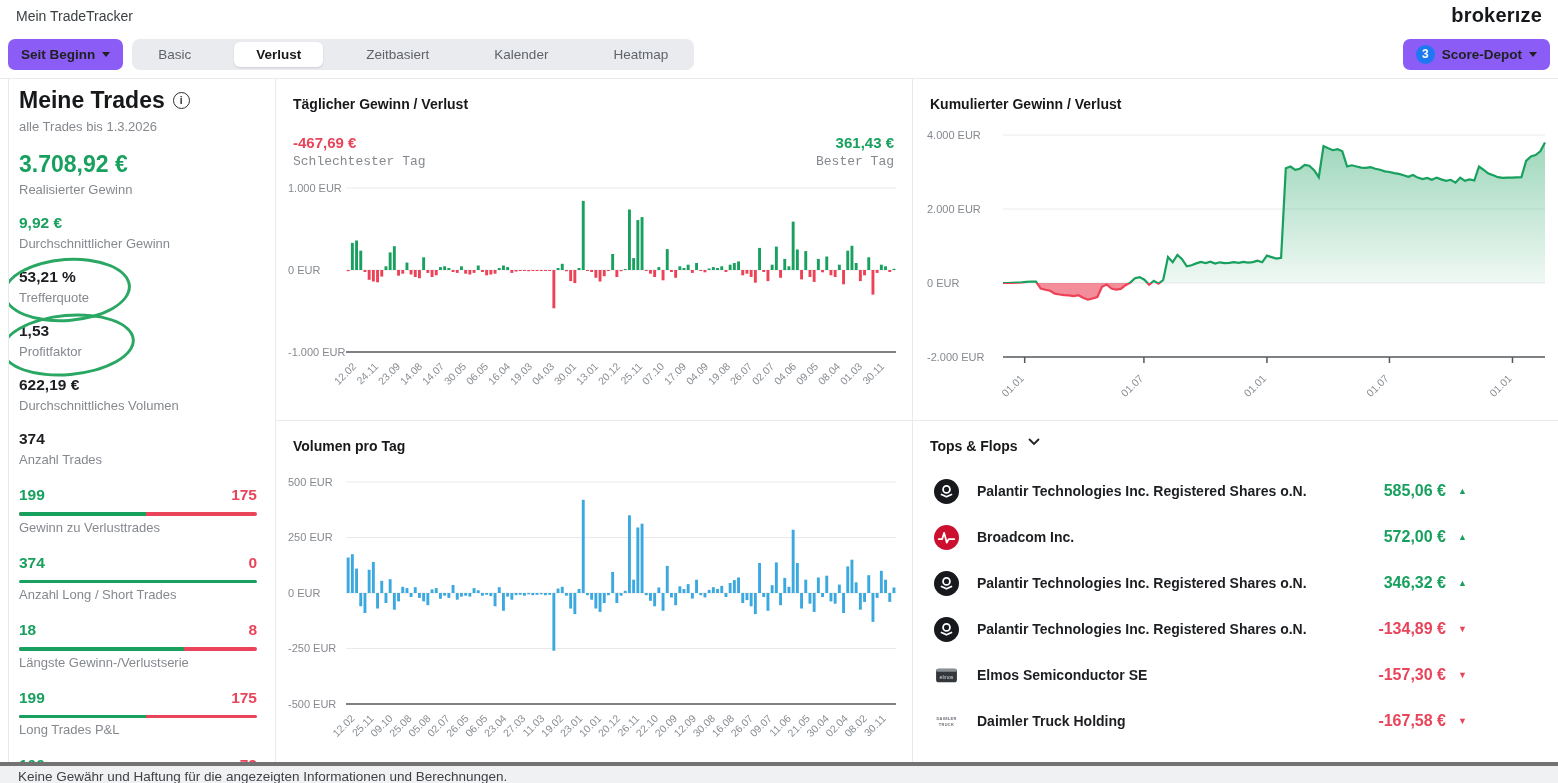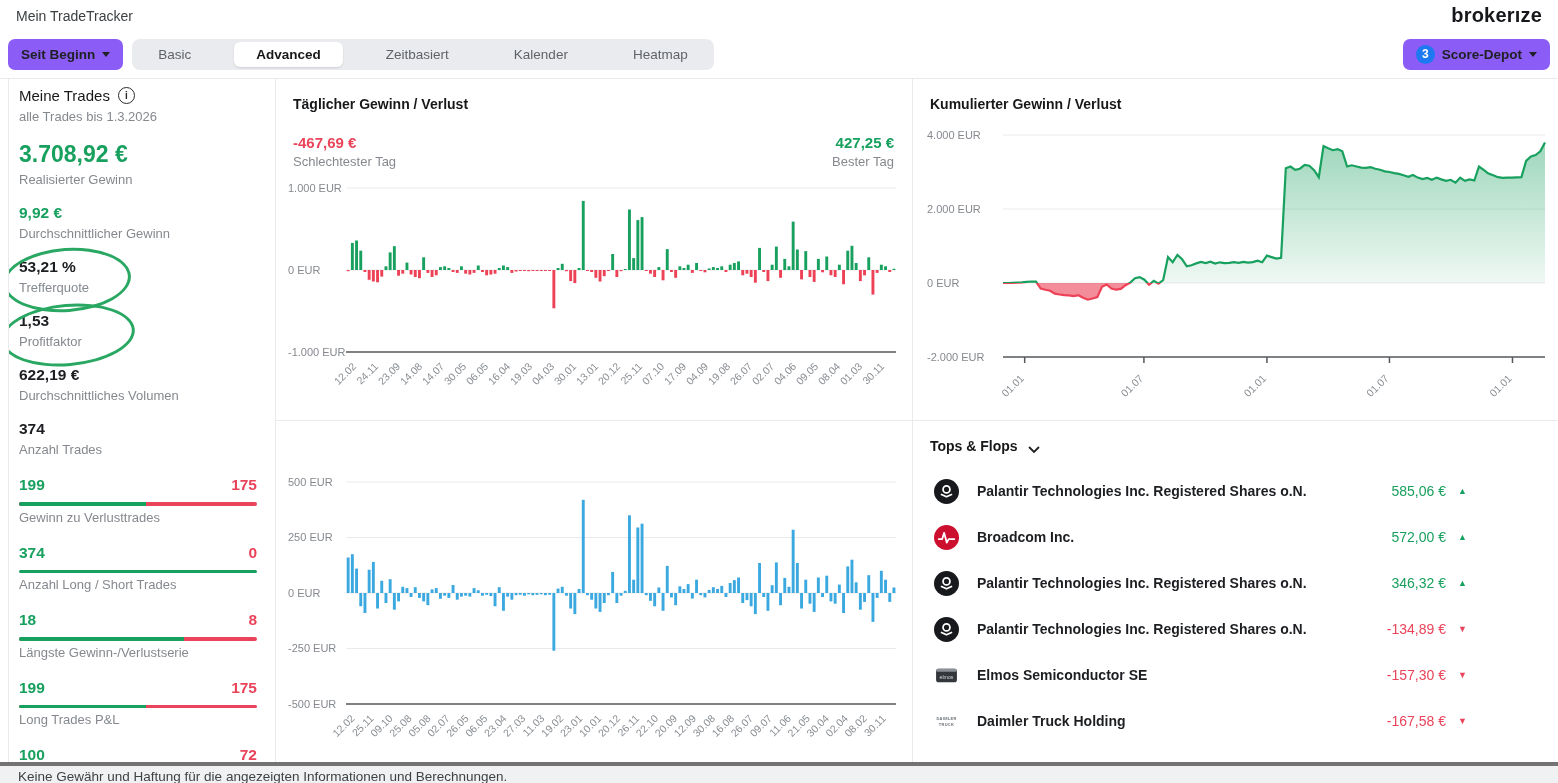--- a/index.html
+++ b/index.html
@@ -18,21 +18,21 @@
          display:inline-flex;align-items:center;justify-content:center;}
   .segmented{margin-left:9px;background:#e9ebee;border-radius:8px;height:31px;display:flex;align-items:center;padding:0 4px;gap:21px;}
   .seg-tab{height:25px;padding:0 22px;border:none;background:transparent;border-radius:6px;
            font-family:inherit;font-size:13.5px;color:#5f6368;font-weight:500;cursor:pointer;display:flex;align-items:center;}
   .seg-tab.active{background:#fff;color:#17181a;font-weight:700;box-shadow:0 1px 2px rgba(0,0,0,.12);}
   .spacer{flex:1;}
   .hline,.vline{position:absolute;background:#e8eaec;}
   
   .sidebar{position:absolute;left:9px;top:79px;width:266px;height:683px;overflow:hidden;padding:8px 0 0 10px;box-sizing:border-box;}
   .sb-title-row{display:flex;align-items:center;gap:8px;}
-  .sb-title{font-size:15px;font-weight:400;color:#17181a;}
+  .sb-title{font-size:23px;font-weight:700;color:#17181a;}
   .info-icon{width:15px;height:15px;border:1.5px solid #2a2c2f;border-radius:50%;display:inline-flex;align-items:center;justify-content:center;
              font-size:10px;font-weight:700;color:#2a2c2f;cursor:pointer;}
   .sb-sub{margin-top:5px;font-size:13px;color:#85898e;}
   .stat{position:relative;margin-top:17px;width:238px;}
   .stat .val{font-size:15.5px;font-weight:700;}
   .stat.large .val{font-size:23px;font-weight:800;}
   .stat .lbl,.ratio .lbl{margin-top:4px;font-size:13px;color:#85898e;}
   .green{color:#18a05e;} .red{color:#e9445a;} .dark{color:#1c1e21;}
   .ring{position:absolute;border:3.5px solid #2aa863;border-radius:50%;pointer-events:none;}
   .ratio{margin-top:19px;width:238px;}
@@ -41,31 +41,31 @@
   .ratio .bar .g{height:100%;background:#18a05e;}
   
   .panel{position:absolute;box-sizing:border-box;}
   .panel-title{font-size:14px;font-weight:700;color:#17181a;}
   .p-daily{left:276px;top:79px;width:636px;height:341px;padding:17px 0 0 17px;}
   .p-volume{left:276px;top:421px;width:636px;height:341px;padding:17px 0 0 17px;}
   .p-cumul{left:913px;top:79px;width:645px;height:341px;padding:17px 0 0 17px;}
   .p-tops{left:913px;top:421px;width:645px;height:341px;padding:17px 0 0 17px;}
   .bestworst{display:flex;justify-content:space-between;margin-top:22px;padding-right:18px;}
   .bw .v{font-size:15px;font-weight:700;}
-  .bw .l{margin-top:3px;font-size:13px;color:#85898e;}
+  .bw .l{margin-top:3px;font-size:13px;color:#85898e;font-family:Liberation Mono, monospace;}
   .bw.right{text-align:right;}
   .chart-svg{position:absolute;left:8px;}
   #daily-svg{top:96px;} #volume-svg{top:40px;} #cumul-svg{top:32px;left:10px;}
   
-  .tops-head{display:flex;align-items:flex-end;gap:10px;cursor:pointer;}
+  .tops-head{display:flex;align-items:flex-start;gap:10px;cursor:pointer;}
   .tops-rows{margin-top:14px;}
   .toprow{display:flex;align-items:center;height:46px;padding-right:88px;cursor:pointer;}
   .ticon{width:25px;height:25px;flex:0 0 25px;margin-left:4px;}
   .tname{margin-left:18px;font-size:14px;font-weight:600;color:#1c1e21;flex:1;}
-  .tval{font-size:14px;font-weight:400;}
+  .tval{font-size:16px;font-weight:700;}
   .tarrow{font-size:9px;margin-left:12px;width:12px;}
   .footer{position:absolute;left:0;top:762px;width:1558px;height:21px;background:#f0f1f3;border-top:4px solid #737373;}
   .footer span{position:absolute;left:18px;top:3px;font-size:13.5px;color:#3f4245;}
 </style>
 </head>
 <body>
 
 <div class="app">
 
   <div class="header">
@@ -73,21 +73,21 @@
     <div class="logo">brokerıze</div>
   </div>
 
   <div class="toolbar">
     <button class="pill range">
       <span>Seit Beginn</span>
       <span class="caret"></span>
     </button>
     <div class="segmented" id="tabs">
         <button class="seg-tab">Basic</button>
-        <button class="seg-tab active">Advanced</button>
+        <button class="seg-tab active">Verlust</button>
         <button class="seg-tab">Zeitbasiert</button>
         <button class="seg-tab">Kalender</button>
         <button class="seg-tab">Heatmap</button>
       </div>
     <div class="spacer"></div>
     <button class="pill depot">
       <span class="badge">3</span>
       <span>Score-Depot</span>
       <span class="caret"></span>
     </button>
@@ -184,21 +184,21 @@
   </div>
 
   <div class="panel p-daily">
     <div class="panel-title">Täglicher Gewinn / Verlust</div>
     <div class="bestworst">
       <div class="bw">
         <div class="v red">-467,69 €</div>
         <div class="l">Schlechtester Tag</div>
       </div>
       <div class="bw right">
-        <div class="v green">427,25 €</div>
+        <div class="v green">361,43 €</div>
         <div class="l">Bester Tag</div>
       </div>
     </div>
     <svg id="daily-svg" class="chart-svg" width="620" height="240">
         <line x1="62" x2="612" y1="13" y2="13" stroke="#e9eaec" stroke-width="1"></line>
         <text x="4" y="16.8" font-size="11" fill="#85898e" font-family="inherit">1.000 EUR</text>
         <line x1="62" x2="612" y1="95" y2="95" stroke="#e9eaec" stroke-width="1"></line>
         <text x="4" y="98.8" font-size="11" fill="#85898e" font-family="inherit">0 EUR</text>
         <line x1="62" x2="612" y1="177" y2="177" stroke="#55585c" stroke-width="1.7"></line>
         <text x="4" y="180.8" font-size="11" fill="#85898e" font-family="inherit">-1.000 EUR</text>
@@ -355,20 +355,21 @@
         <text x="491" y="192" font-size="10.5" fill="#8a8f94" text-anchor="end" font-family="inherit" transform="rotate(-45 491 192)">02.07</text>
         <text x="513" y="192" font-size="10.5" fill="#8a8f94" text-anchor="end" font-family="inherit" transform="rotate(-45 513 192)">04.06</text>
         <text x="535" y="192" font-size="10.5" fill="#8a8f94" text-anchor="end" font-family="inherit" transform="rotate(-45 535 192)">09.05</text>
         <text x="557" y="192" font-size="10.5" fill="#8a8f94" text-anchor="end" font-family="inherit" transform="rotate(-45 557 192)">08.04</text>
         <text x="579" y="192" font-size="10.5" fill="#8a8f94" text-anchor="end" font-family="inherit" transform="rotate(-45 579 192)">01.03</text>
         <text x="601" y="192" font-size="10.5" fill="#8a8f94" text-anchor="end" font-family="inherit" transform="rotate(-45 601 192)">30.11</text>
       </svg>
   </div>
 
   <div class="panel p-volume">
+    <div class="panel-title">Volumen pro Tag</div>
     <svg id="volume-svg" class="chart-svg" width="620" height="305">
         <line x1="62" x2="612" y1="21" y2="21" stroke="#e9eaec" stroke-width="1"></line>
         <text x="4" y="24.8" font-size="11" fill="#85898e" font-family="inherit">500 EUR</text>
         <line x1="62" x2="612" y1="76.5" y2="76.5" stroke="#e9eaec" stroke-width="1"></line>
         <text x="4" y="80.3" font-size="11" fill="#85898e" font-family="inherit">250 EUR</text>
         <line x1="62" x2="612" y1="132" y2="132" stroke="#e9eaec" stroke-width="1"></line>
         <text x="4" y="135.8" font-size="11" fill="#85898e" font-family="inherit">0 EUR</text>
         <line x1="62" x2="612" y1="187.5" y2="187.5" stroke="#e9eaec" stroke-width="1"></line>
         <text x="4" y="191.3" font-size="11" fill="#85898e" font-family="inherit">-250 EUR</text>
         <line x1="62" x2="612" y1="243" y2="243" stroke="#55585c" stroke-width="1.7"></line>

